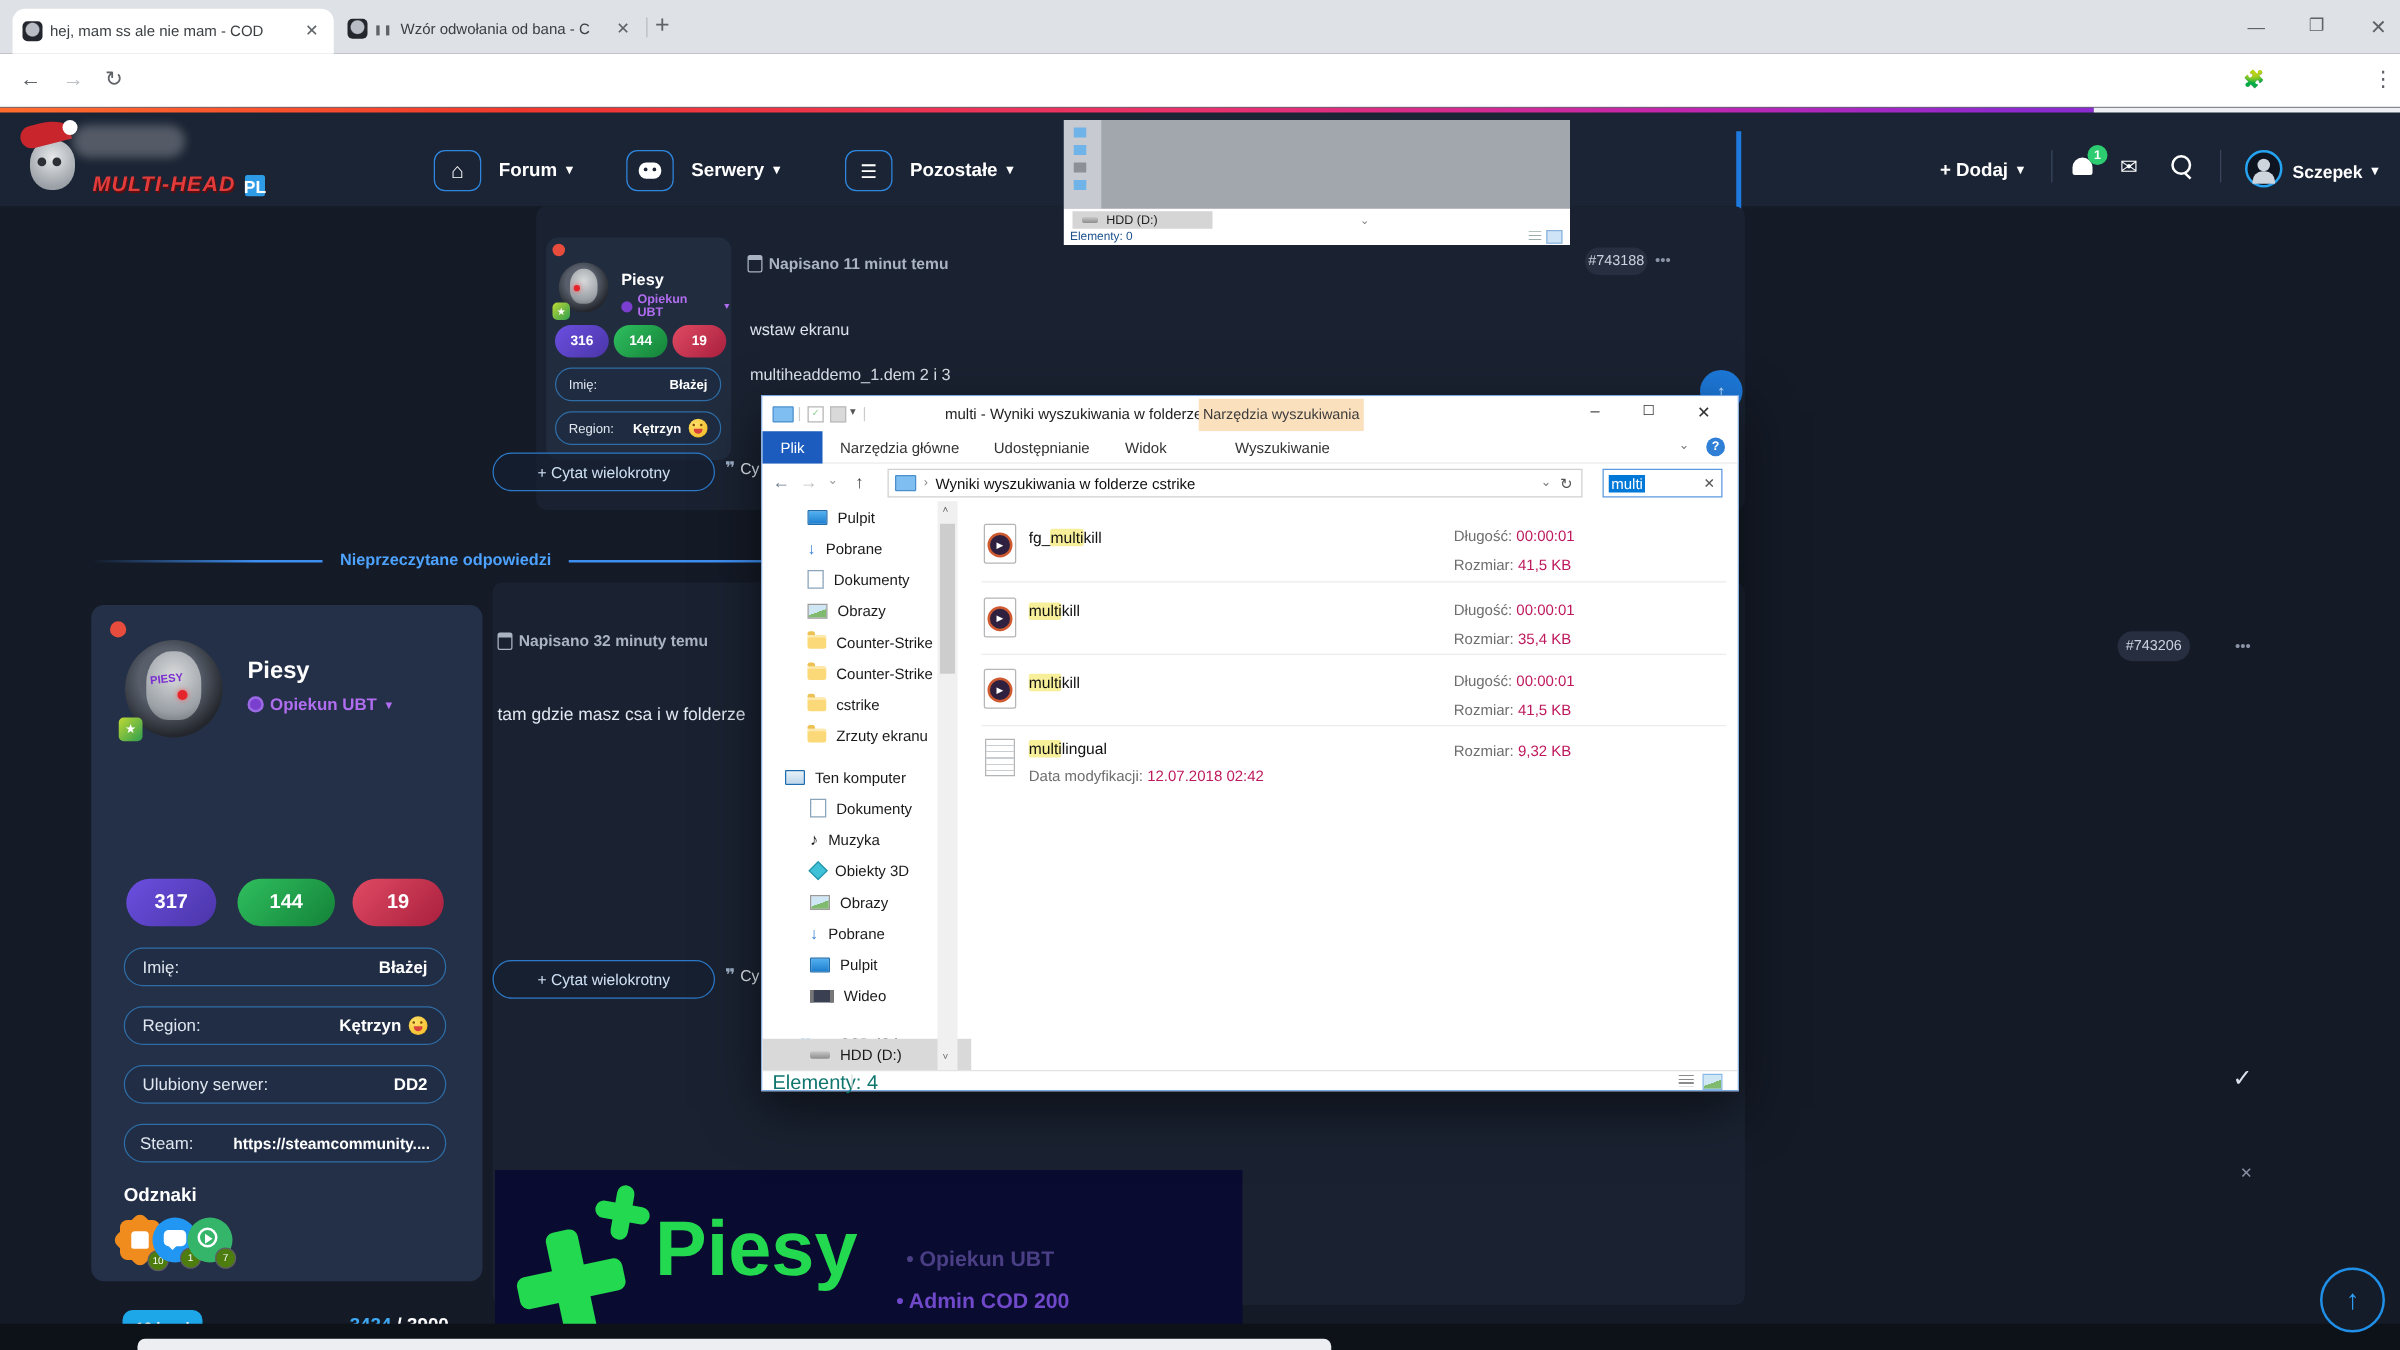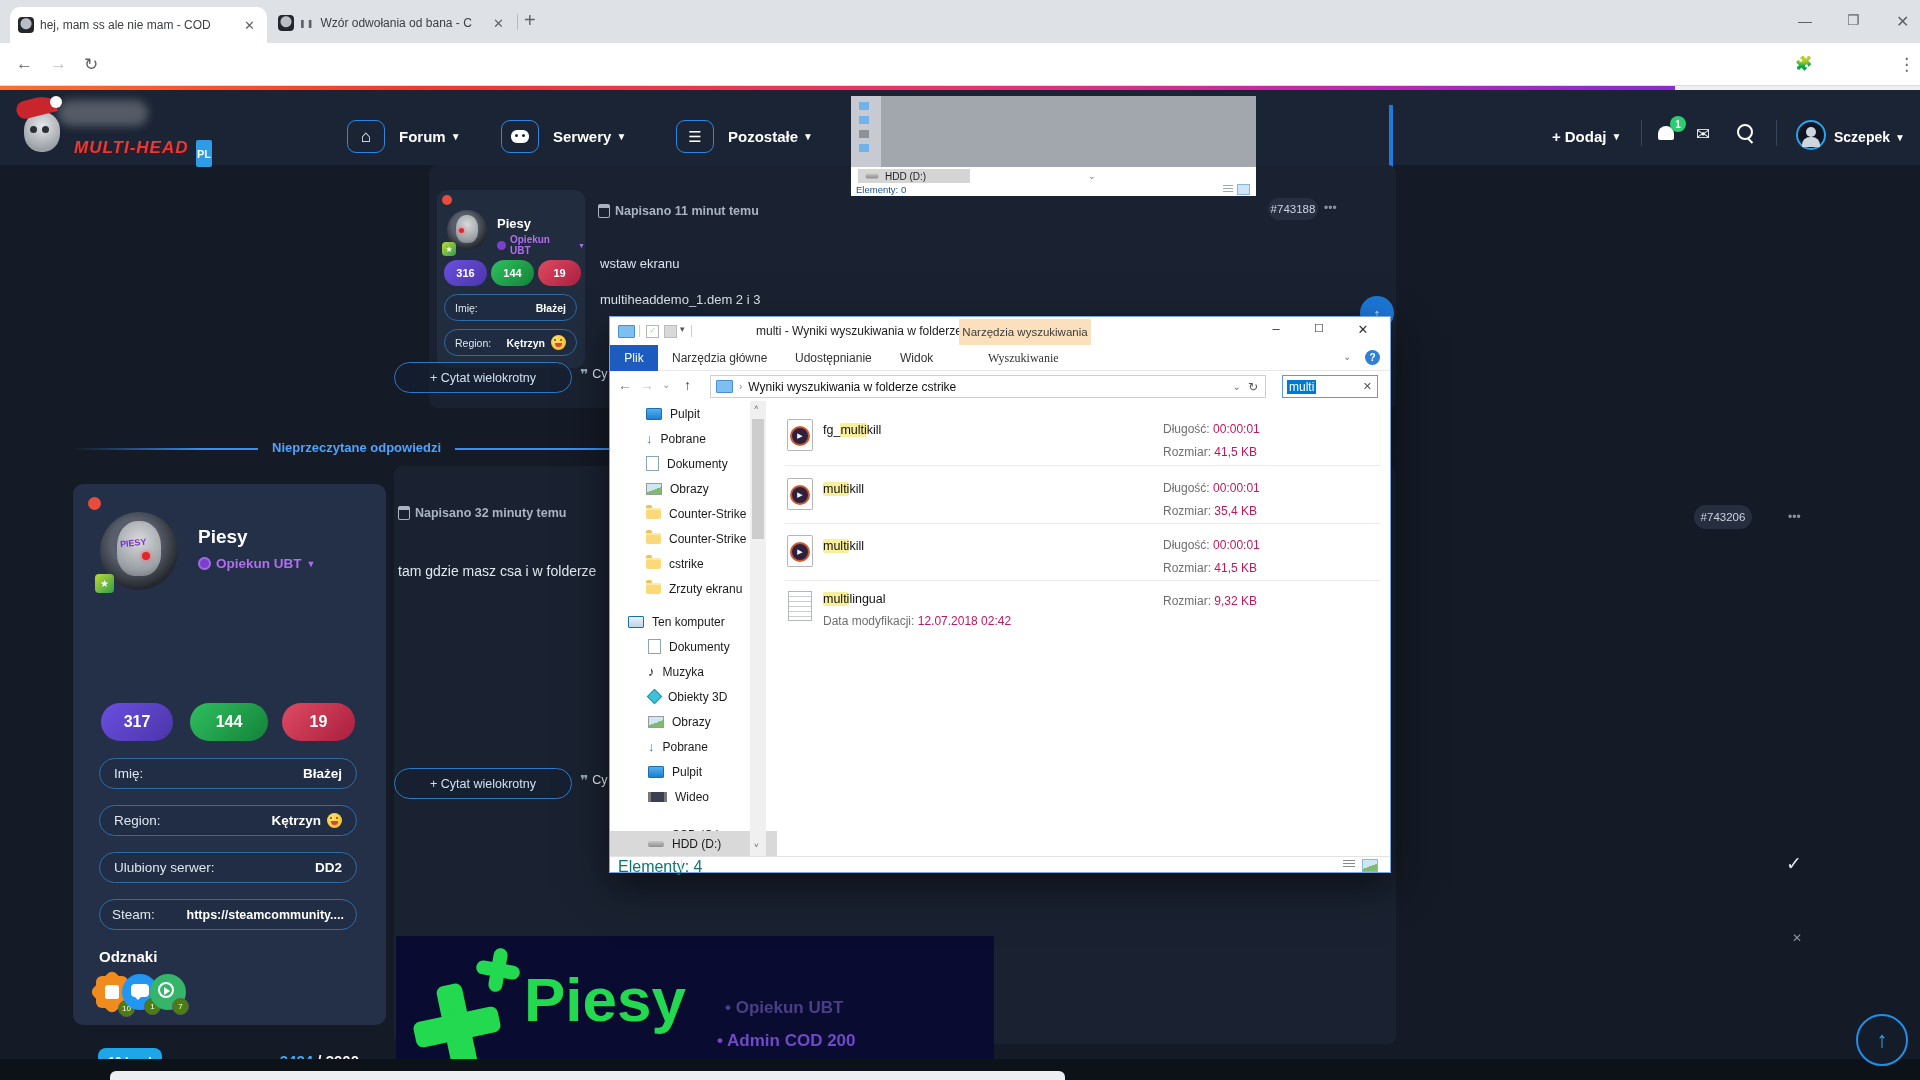--- a/index.html
+++ b/index.html
@@ -124,21 +124,21 @@
     <div class="a gradrest"></div>
 
     <div class="a siteheader">
       <div class="a" style="left:14px;top:6px;width:58px;height:60px;">
         <span class="a" style="left:10px;top:16px;width:36px;height:40px;border-radius:46%;background:radial-gradient(circle at 50% 35%,#e6e8ea,#9aa0a6 75%);"></span>
         <span class="a" style="left:2px;top:2px;width:40px;height:18px;background:#c8252c;border-radius:10px 60% 0 10px;transform:rotate(-14deg);"></span>
         <span class="a" style="left:36px;top:0;width:12px;height:12px;border-radius:50%;background:#fff;"></span>
         <span class="a" style="left:16px;top:30px;width:7px;height:7px;border-radius:50%;background:#2b2f36;box-shadow:12px 0 #2b2f36;"></span>
       </div>
       <div class="a" style="left:74px;top:48px;font-size:17px;font-weight:bold;font-style:italic;color:#e23b3b;text-shadow:1px 1px 0 #5e0e0e;letter-spacing:1px;">MULTI-HEAD</div>
-      <div class="a" style="left:196px;top:50px;width:16px;height:27px;background:#2e9be6;color:#fff;font-size:11px;font-weight:bold;border-radius:2px;display:flex;align-items:center;justify-content:center;">PL</div>
+      <div class="a" style="left:196px;top:50px;width:16px;height:17px;background:#2e9be6;color:#fff;font-size:14px;font-weight:bold;border-radius:2px;display:flex;align-items:center;justify-content:center;">PL</div>
       <div class="a" style="left:58px;top:10px;width:90px;height:26px;border-radius:14px;background:rgba(255,255,255,.25);filter:blur(4px);"></div>
 
       <div class="a navbtn" style="left:347px;top:30px;">
           <span style="font-size:17px;">⌂</span>
         </div>
       <div class="a f" style="left:399px;top:38px;">
           <span class="navlbl">Forum</span>
           <span class="chev">▼</span>
         </div>
       <div class="a navbtn" style="left:501px;top:30px;">
@@ -364,21 +364,21 @@
         <span class="a" style="left:649px;top:4px;width:34px;height:22px;text-align:center;color:#333;font-size:13px;">–</span>
         <span class="a" style="left:692px;top:5px;width:34px;height:22px;text-align:center;color:#333;font-size:11px;">☐</span>
         <span class="a" style="left:736px;top:5px;width:34px;height:22px;text-align:center;color:#333;font-size:13px;">✕</span>
       </div>
 
       <div class="a" style="left:0;top:28px;width:780px;height:26px;background:#fff;border-bottom:1px solid #e8e8e8;box-sizing:border-box;">
         <span class="a" style="left:0;top:0;width:48px;height:26px;background:#1b5cbe;color:#fff;font-size:12px;display:flex;align-items:center;justify-content:center;">Plik</span>
         <span class="a extab" style="left:62px;top:6px;">Narzędzia główne</span>
         <span class="a extab" style="left:185px;top:6px;text-align:right;">Udostępnianie</span>
         <span class="a extab" style="left:290px;top:6px;">Widok</span>
-        <span class="a extab" style="left:378px;top:6px;font-family:Liberation Serif, serif;">Wyszukiwanie</span>
+        <span class="a extab" style="left:378px;top:6px;">Wyszukiwanie</span>
         <span class="a" style="left:733px;top:6px;color:#777;font-size:10px;">⌄</span>
         <span class="a" style="left:755px;top:5px;width:15px;height:15px;border-radius:50%;background:#2f7fd6;color:#fff;font-size:10px;font-weight:bold;text-align:center;line-height:15px;">?</span>
       </div>
 
       <div class="a" style="left:0;top:54px;width:780px;height:30px;background:#fff;">
         <span class="a" style="left:8px;top:6px;color:#6b7a8c;font-size:14px;">←</span>
         <span class="a" style="left:30px;top:6px;color:#c3c3c3;font-size:14px;">→</span>
         <span class="a" style="left:52px;top:8px;color:#999;font-size:10px;">⌄</span>
         <span class="a" style="left:74px;top:6px;color:#444;font-size:14px;">↑</span>
         <div class="a f" style="left:100px;top:4px;width:556px;height:23px;border:1px solid #d0d0d0;box-sizing:border-box;">

